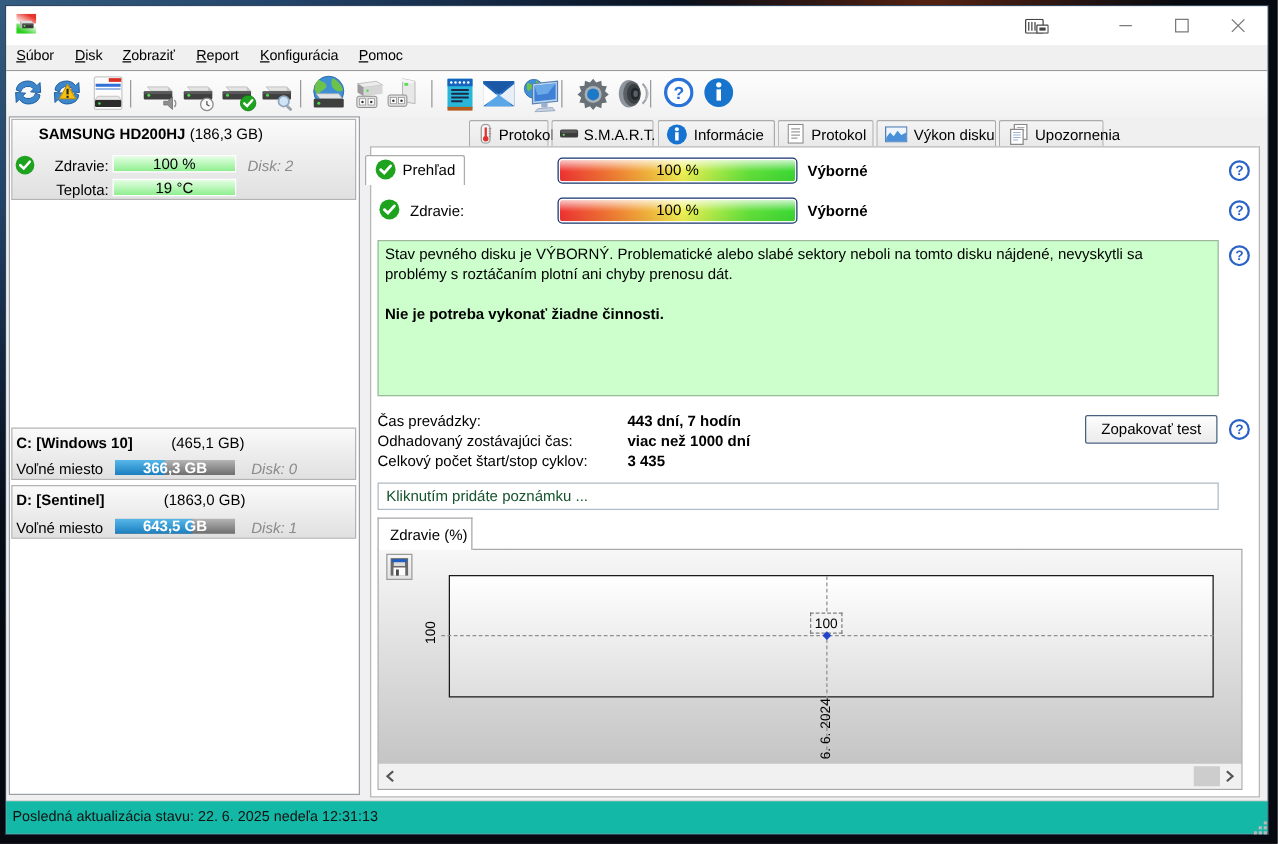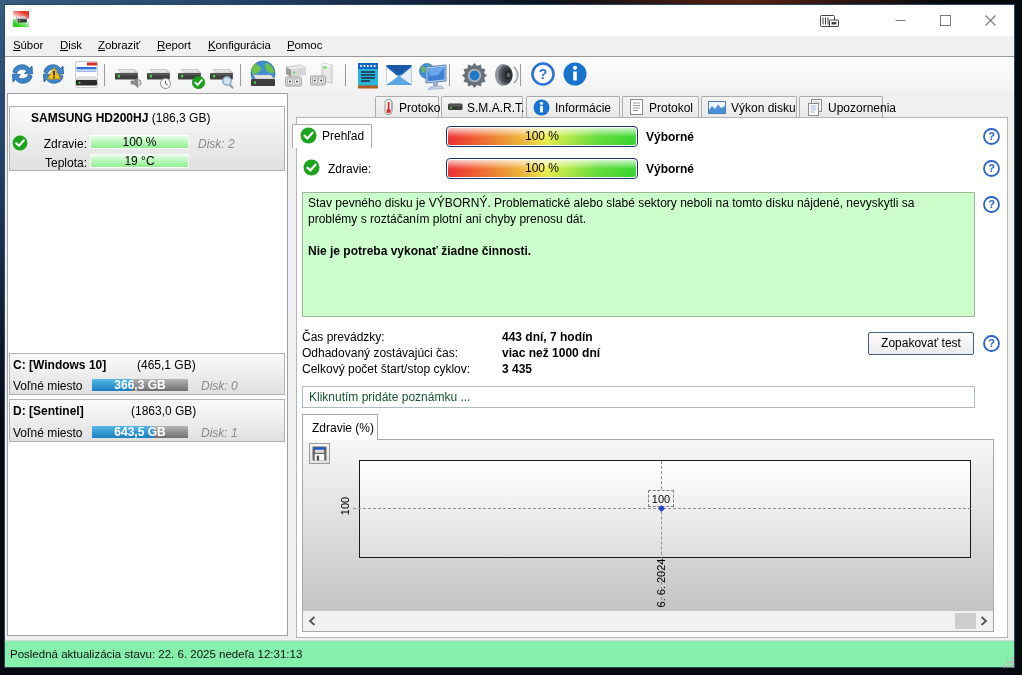--- a/index.html
+++ b/index.html
@@ -21,25 +21,25 @@
   #title-text { position:absolute; left:29px; top:14px; font-size:12px; line-height:12px; letter-spacing:-0.3px; color:#8c8c8c; white-space:pre; }
   
   #menubar { position:absolute; left:0; top:31px; width:1009px; height:21px; background:#f0f0f0; border-bottom:1px solid #999; font-size:11.5px; letter-spacing:-0.1px; color:#000; }
   #menubar span { position:absolute; top:3px; }
   
   #toolbar { position:absolute; left:0; top:52px; width:1009px; height:36px; background:linear-gradient(#fdfdfd,#f2f2f2); }
   .tsep { position:absolute; top:7px; width:1px; height:22px; background:#9a9a9a; }
   .ticon { position:absolute; }
   
   #main { position:absolute; left:0; top:88px; width:1009px; height:547px; background:#f0f0f0; }
-  #statusbar { position:absolute; left:0; top:635px; width:1009px; height:27px; background:#86efac; border-top:1px solid #d8d8d8; font-size:11.5px; color:#111; }
+  #statusbar { position:absolute; left:0; top:635px; width:1009px; height:27px; background:#14b8a6; border-top:1px solid #d8d8d8; font-size:11.5px; color:#111; }
   #statusbar .txt { position:absolute; left:5px; top:7px; }
   
   #leftpanel { position:absolute; left:2px; top:0px; width:281px; height:543px; background:#fff; border:1px solid #9aa0a6; }
-  .card { position:absolute; left:2px; width:275px; background:linear-gradient(180deg,#fafafa,#e0e0e0); border:1px solid #b3b3b3;margin-top:11px; }
+  .card { position:absolute; left:2px; width:275px; background:linear-gradient(180deg,#fafafa,#e0e0e0); border:1px solid #b3b3b3; }
   .gbar { position:absolute; border:1px solid #fff; background:linear-gradient(180deg,#e4ffe4,#8fee8f); text-align:center; font-size:12px; color:#000; }
   .ital { color:#8a8a8a; font-style:italic; font-size:12px; }
   
   .tab { position:absolute; top:3px; height:21px; background:linear-gradient(#f4f4f4,#e9e9e9); border:1px solid #ababab; border-bottom:none; border-radius:2px 2px 0 0; font-size:12px; color:#000; }
   .tab.sel { top:1px; height:24px; background:#fff; z-index:3;margin-top:30px; }
   #content { position:absolute; left:291px; top:24px; width:712px; height:521px; background:#fff; border:1px solid #b5b5b5; z-index:2; }
   .chk { position:absolute; width:17px; height:17px; }
   .hlp { position:absolute; width:17px; height:17px; }
   .perfbar { position:absolute; left:149px; width:192px; height:21px; border:1px solid #17356b; border-radius:4px; background:#fff; padding:1px; }
   .perfbar .fill { width:100%; height:100%; border-radius:2px;

